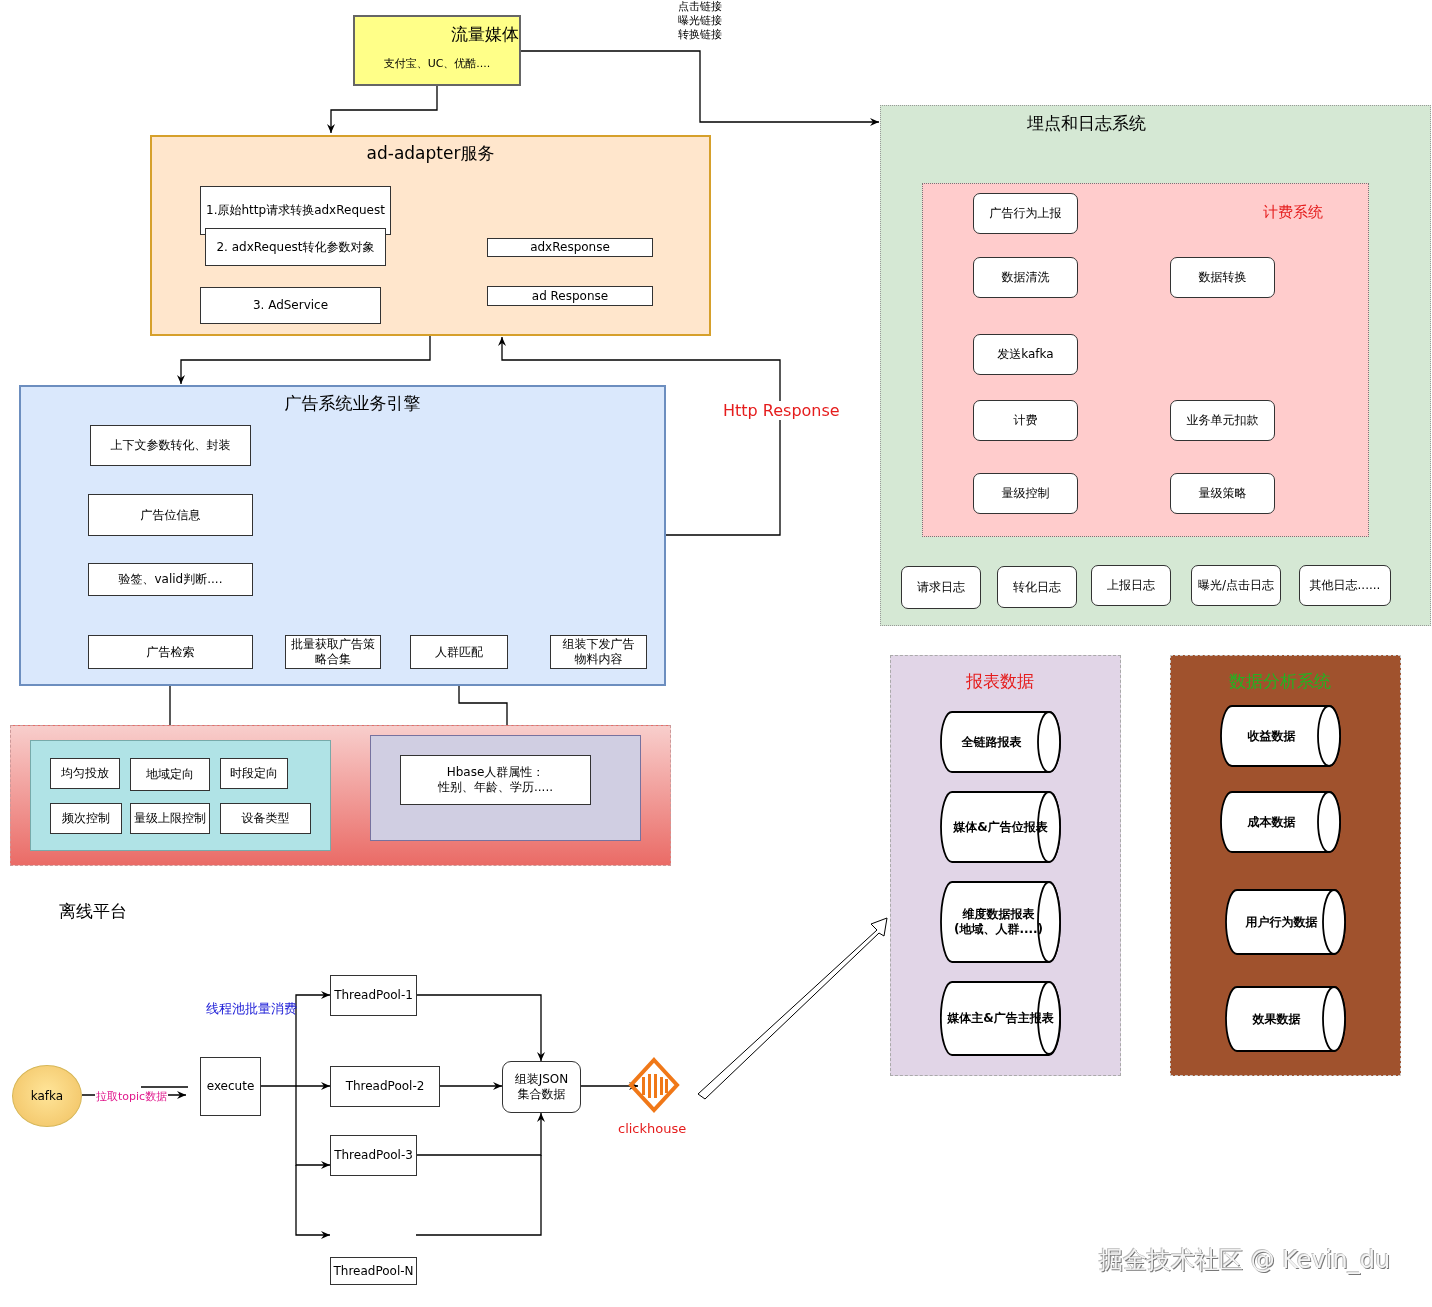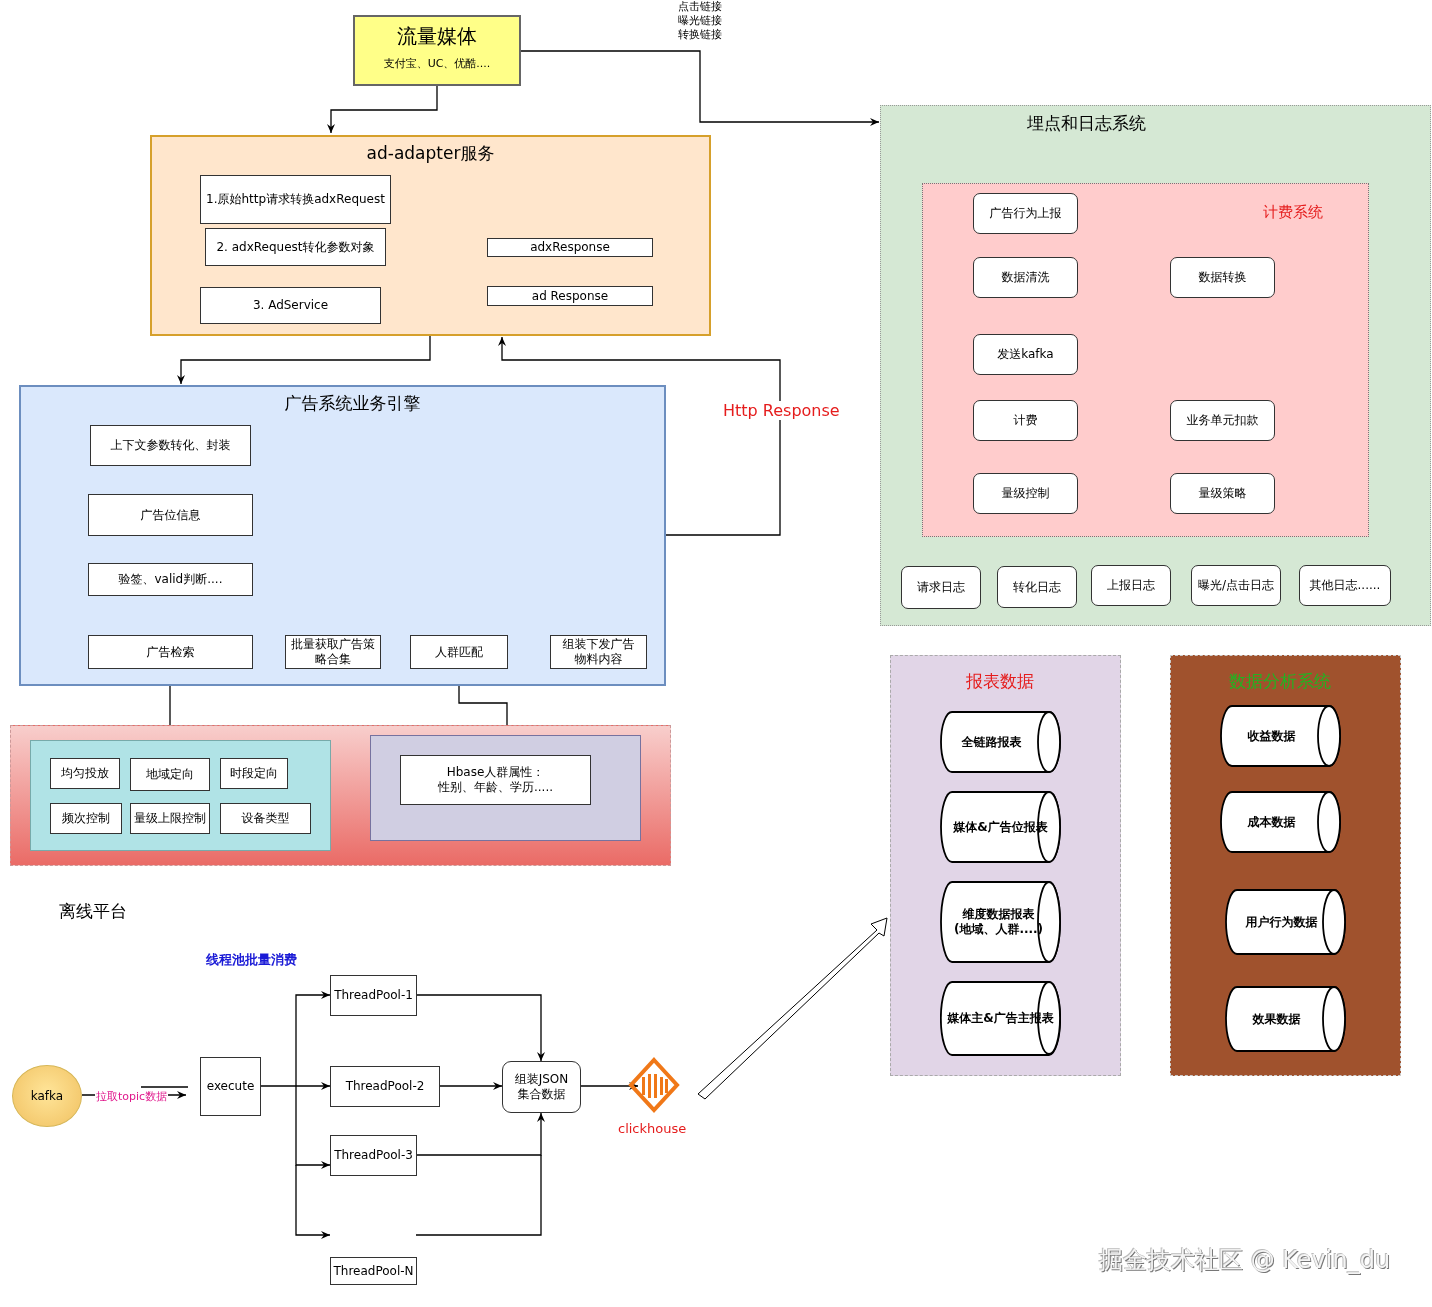--- a/index.html
+++ b/index.html
@@ -71,32 +71,32 @@
     <path d="M416,1086 H502" marker-end="url(#ah)"></path>
     <path d="M416,1155 H541 V1113" marker-end="url(#ah)"></path>
     <path d="M416,1235 H541 V1155"></path>
     <path d="M580,1086 H638" marker-end="url(#ah)"></path>
   </g>
 
   <path d="M698,1094 L877,930 L871,924 L887,918 L884,936 L879,933 L705,1099 Z" fill="#fff" stroke="#000" stroke-width="1"></path>
 </svg>
 
 <div class="abs" style="left:353px;top:15px;width:168px;height:71px;background:#ffff88;border:2px solid #666;">
-  <div class="abs" style="left:0;right:0;top:6px;text-align:center;font-size:20px;">流量媒体</div>
+  <div class="abs" style="left:0;right:0;top:6px;text-align:right;font-size:17px;">流量媒体</div>
   <div class="abs" style="left:0;right:0;top:39px;text-align:center;font-size:11px;">支付宝、UC、优酷....</div>
 </div>
 <div class="abs" style="left:662px;top:0px;font-size:11px;line-height:14px;text-align:center;width:76px;">
   <div>点击链接</div>
   <div>曝光链接</div>
   <div>转换链接</div>
 </div>
 
 <div class="abs" style="left:150px;top:135px;width:561px;height:201px;background:#ffe6cc;border:2px solid #d6a02b;"></div>
 <div class="title" style="left:150px;width:561px;top:142px;text-align:center;">ad-adapter服务</div>
-<div class="box" style="left:200px;top:175px;width:191px;height:49px;">1.原始http请求转换adxRequest</div>
+<div class="box" style="left:200px;top:186px;width:191px;height:49px;">1.原始http请求转换adxRequest</div>
 <div class="box" style="left:205px;top:228px;width:181px;height:38px;">2. adxRequest转化参数对象</div>
 <div class="box" style="left:200px;top:287px;width:181px;height:37px;">3. AdService</div>
 <div class="box" style="left:487px;top:238px;width:166px;height:19px;">adxResponse</div>
 <div class="box" style="left:487px;top:286px;width:166px;height:20px;">ad Response</div>
 
 <div class="abs" style="left:723px;top:401px;font-size:16px;color:#e51c1c;white-space:nowrap;background:#fff;">Http Response</div>
 
 <div class="abs" style="left:19px;top:385px;width:647px;height:301px;background:#dae8fc;border:2px solid #6c8ebf;"></div>
 <div class="title" style="left:19px;width:667px;top:392px;text-align:center;">广告系统业务引擎</div>
 <div class="box" style="left:90px;top:425px;width:161px;height:41px;">上下文参数转化、封装</div>
@@ -200,21 +200,21 @@
   <svg width="121" height="66">
       <path d="M12,1 H109 A11,32 0 0 1 109,65 H12 A11,32 0 0 1 12,1 Z" fill="#fff" stroke="#000" stroke-width="1.8"></path>
       <ellipse cx="109" cy="33" rx="11" ry="32" fill="#fff" stroke="#000" stroke-width="1.8"></ellipse>
     </svg>
   <span>效果数据</span>
 </div>
 
 <div class="abs" style="left:0px;top:885px;width:699px;height:420px;background:#647687;border:1px solid #4a5866;border-radius:60px;z-index:-1;"></div>
 <div class="title" style="left:59px;top:900px;">离线平台</div>
 <div class="abs" style="left:187px;top:931px;width:284px;height:330px;background:#e3c800;border:1px solid #b09500;z-index:-1;"></div>
-<div class="abs" style="left:206px;top:951px;font-size:13px;font-weight:bold;color:#1a1ad6;">线程池批量消费</div>
+<div class="abs" style="left:206px;top:1000px;font-size:13px;font-weight:normal;color:#1a1ad6;">线程池批量消费</div>
 
 <div class="abs" style="left:12px;top:1065px;width:70px;height:62px;border-radius:50%;
             background:radial-gradient(circle at 50% 45%,#ffe599,#f0c060);border:1px solid #d6b656;
             display:flex;align-items:center;justify-content:center;font-size:12px;">
   <span>kafka</span>
 </div>
 <div class="abs" style="left:95px;top:1089px;font-size:11px;color:#e0188c;background:#fff;padding:0 1px;">拉取topic数据</div>
 
 <div class="box" style="left:200px;top:1057px;width:61px;height:59px;">execute</div>
 <div class="box" style="left:330px;top:975px;width:87px;height:41px;">ThreadPool-1</div>

